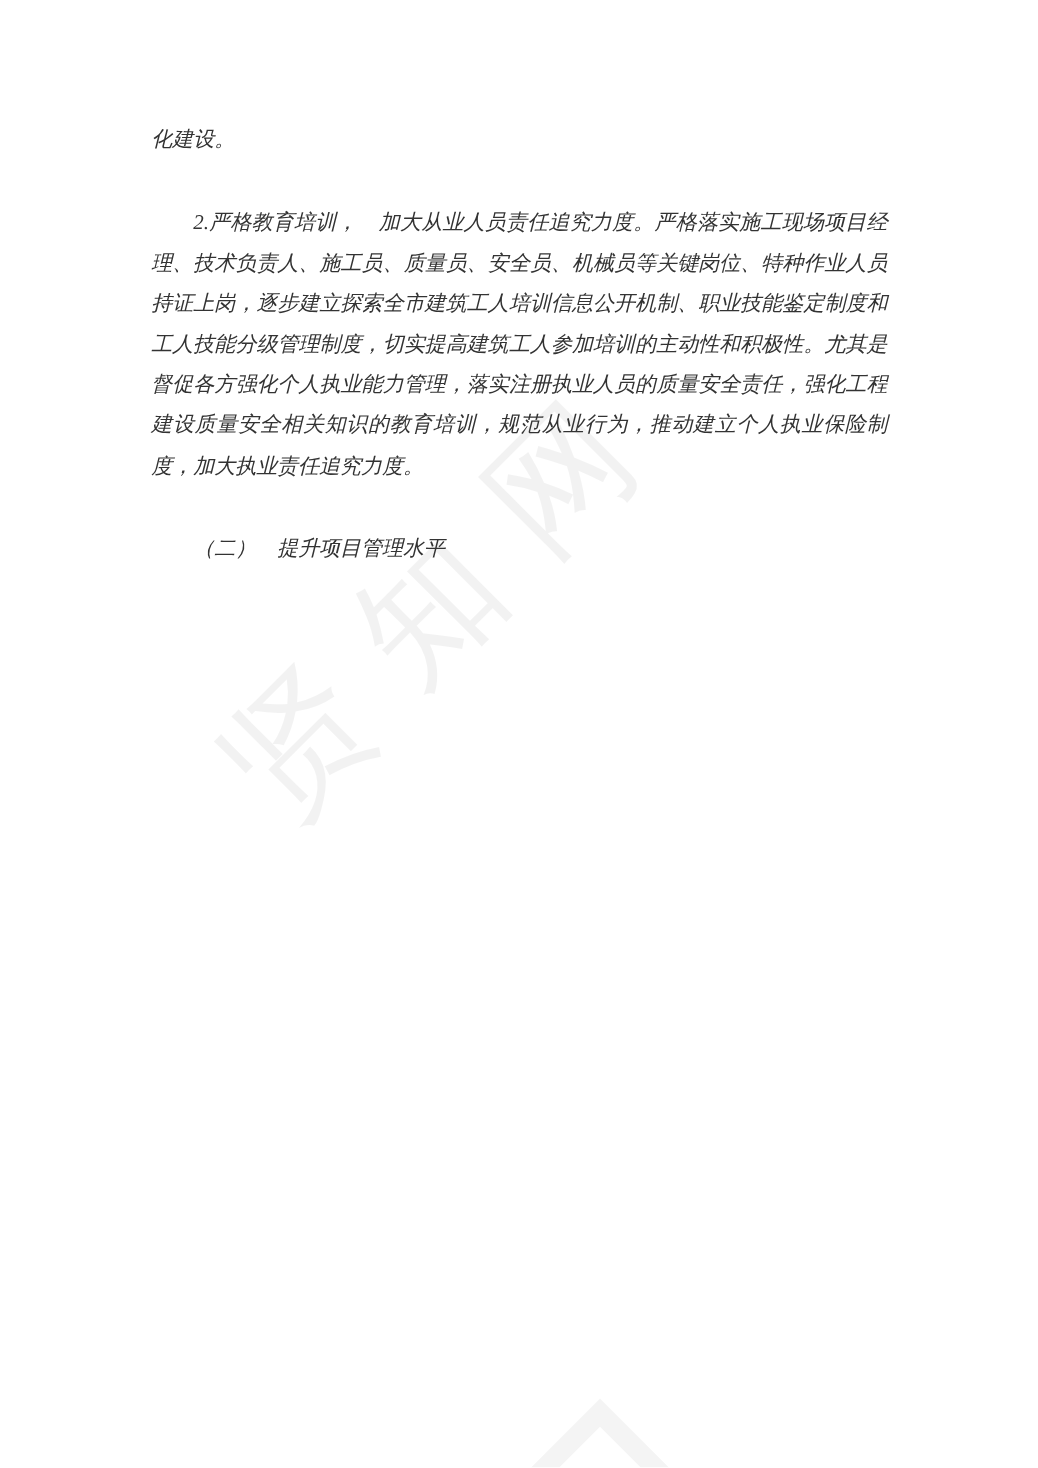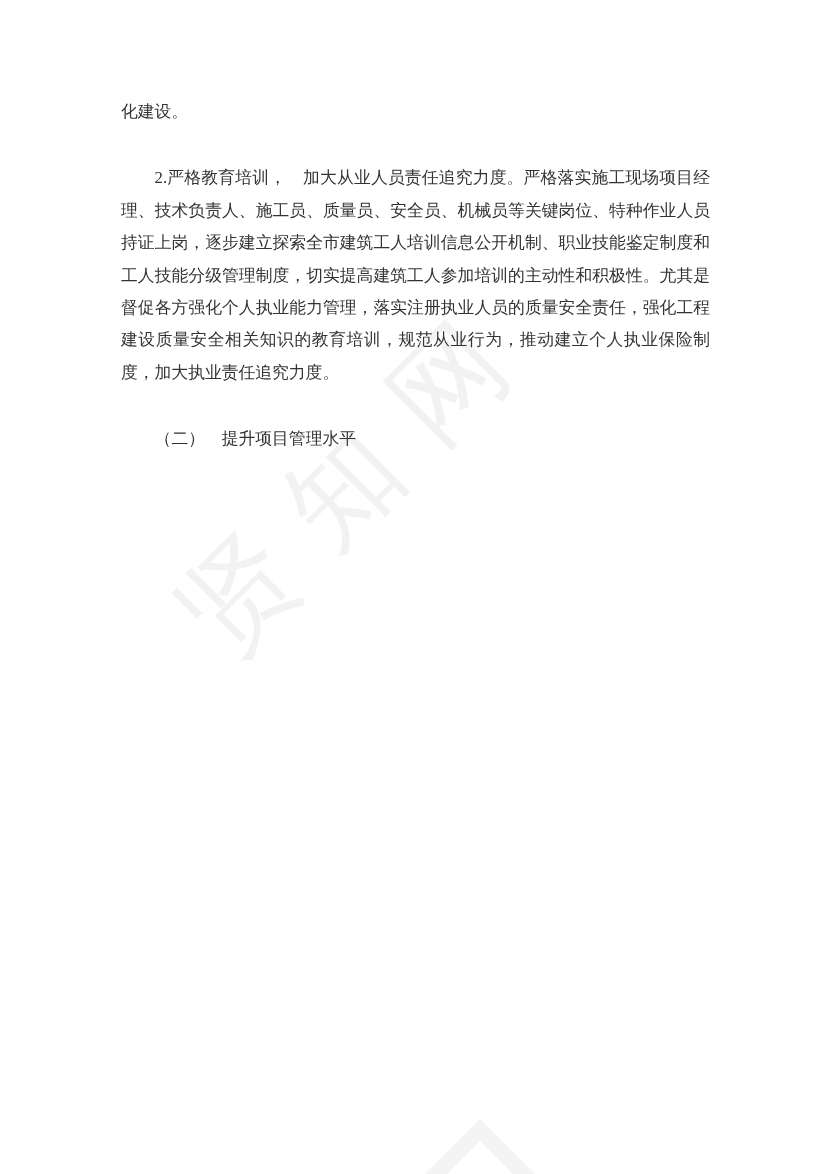--- a/index.html
+++ b/index.html
@@ -50,21 +50,21 @@
     left: 121px;
     top: 96px;
     width: 589px;
     z-index: 1;
     color: #333333;
     font-size: 16.8px;
     line-height: 32.4px;
     text-align: justify;
     filter: blur(0.25px);
   }
-  .doc p { margin: 0 0 34px 0; text-indent: 2em; }
+  .doc p { margin: 0 0 34px 0; text-indent: 2em; font-style: italic; }
   .doc p.cont { text-indent: 0; }
   .doc p.heading { text-indent: 2em; }
 </style>
 </head>
 <body>
 
 <div class="page">
 
   <div class="wm-center">贤知网</div>
 

